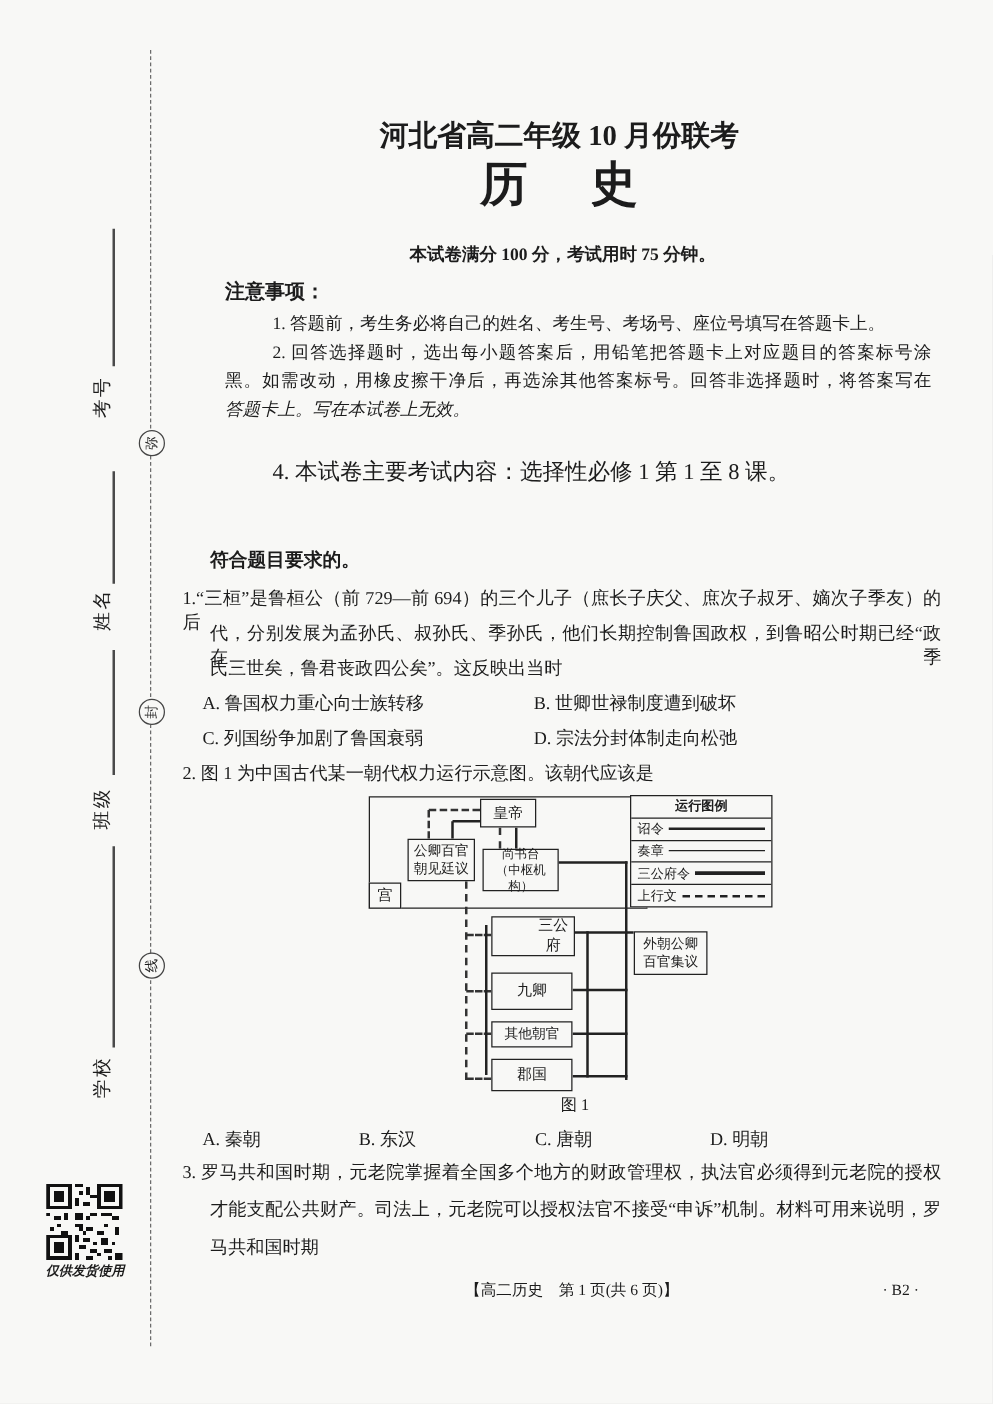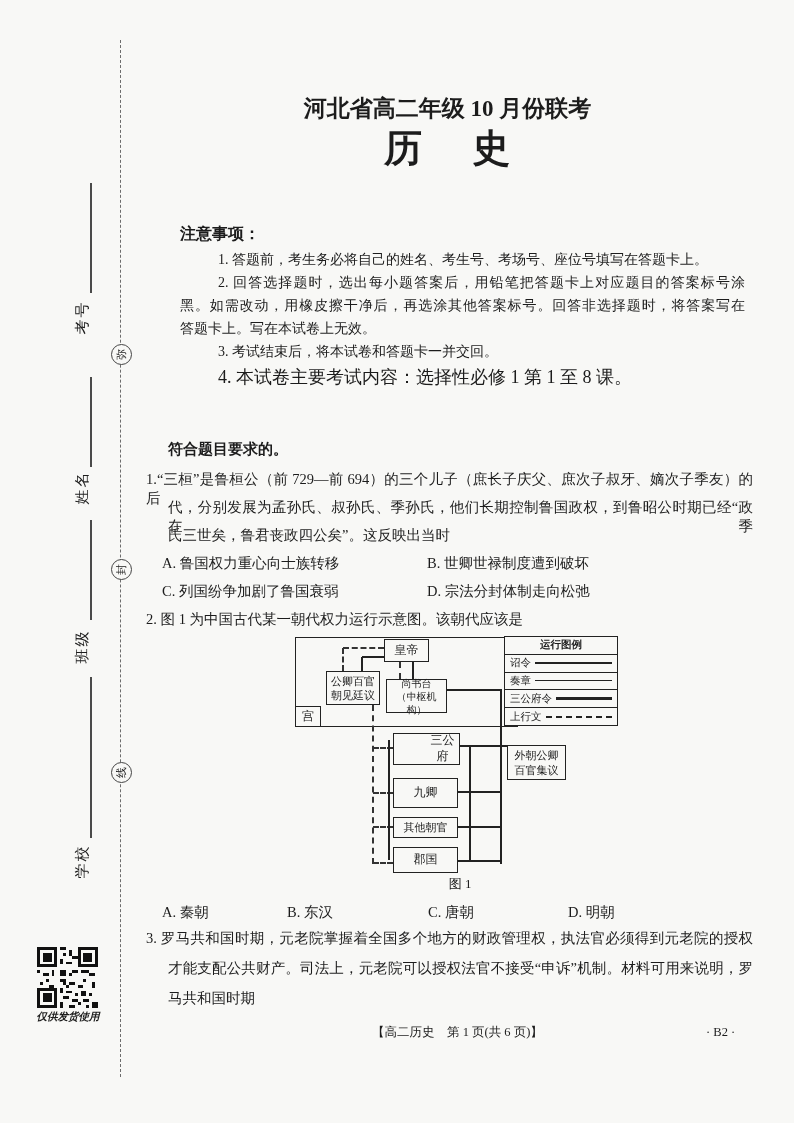--- a/index.html
+++ b/index.html
@@ -67,27 +67,27 @@
       <rect x="16" y="2" width="3" height="3" fill="#111"></rect>
     <rect x="0" y="14" width="7" height="7" fill="#111"></rect>
       <rect x="1" y="15" width="5" height="5" fill="#f8f8f6"></rect>
       <rect x="2" y="16" width="3" height="3" fill="#111"></rect>
     <path fill="#111" d="M8 0h2v1H8z M11 1h1v2h-1z M9 2h1v1H9z M12 3h2v1h-2z M8 4h1v2H8z M10 5h2v1h-2z M0 8h1v1H0z M2 9h2v1H2z M5 8h1v2H5z M8 8h2v2H8z M11 9h1v1h-1z M13 8h1v1h-1z M15 8h2v1h-2z M18 9h2v1h-2z M16 11h1v1h-1z M19 12h1v2h-1z M14 13h2v1h-2z M9 11h1v2H9z M11 12h2v1h-2z M8 14h1v2H8z M10 15h2v1h-2z M13 16h1v1h-1z M15 15h2v2h-2z M18 16h1v1h-1z M9 17h2v1H9z M12 18h2v1h-2z M16 18h2v1h-2z M8 19h1v2H8z M11 20h2v1h-2z M14 19h1v1h-1z M19 19h2v2h-2z M17 20h1v1h-1z M12 8h1v1h-1z M17 8h1v1h-1z M8 11h1v1H8z M10 13h1v1h-1z M3 11h1v1H3z M1 12h1v1H1z M4 13h2v1H4z"></path>
   </svg>
   <div class="qrcap">仅供发货使用</div>
 
   <div class="t b ctr" style="left:140px;top:94px;width:615px;font-size:23px;">河北省高二年级 10 月份联考</div>
   <div class="t b ctr" style="left:140px;top:124px;width:620px;font-size:38px;letter-spacing:6px;">历　史</div>
+  <div class="t b ctr" style="left:140px;top:196px;width:620px;font-size:14px;">本试卷满分 100 分，考试用时 75 分钟。</div>
 
   <div class="t b" style="left:180px;top:224px;font-size:16px;">注意事项：</div>
   <div class="t" style="left:218px;top:251px;font-size:14px;">1. 答题前，考生务必将自己的姓名、考生号、考场号、座位号填写在答题卡上。</div>
   <div class="t just" style="left:218px;top:274px;width:527px;font-size:14px;">2. 回答选择题时，选出每小题答案后，用铅笔把答题卡上对应题目的答案标号涂</div>
   <div class="t just" style="left:180px;top:297px;width:565px;font-size:14px;">黑。如需改动，用橡皮擦干净后，再选涂其他答案标号。回答非选择题时，将答案写在</div>
-  <div class="t" style="left:180px;top:320px;font-size:14px;">答题卡上。写在本试卷上无效。</div>
-  <div class="t" style="left:218px;top:343px;font-size:14px;">3. 考试结束后，将本试卷和答题卡一并交回。</div>
+  <div class="t" style="left:180px;top:320px;font-size:14px;font-style:italic;">答题卡上。写在本试卷上无效。</div>
   <div class="t" style="left:218px;top:366px;font-size:18px;">4. 本试卷主要考试内容：选择性必修 1 第 1 至 8 课。</div>
 
   <div class="t b" style="left:168px;top:440px;font-size:15px;">符合题目要求的。</div>
 
   <div class="t just" style="left:146px;top:470px;width:607px;font-size:14.5px;">1.“三桓”是鲁桓公（前 729—前 694）的三个儿子（庶长子庆父、庶次子叔牙、嫡次子季友）的后</div>
   <div class="t just" style="left:168px;top:498px;width:585px;font-size:14.5px;">代，分别发展为孟孙氏、叔孙氏、季孙氏，他们长期控制鲁国政权，到鲁昭公时期已经“政在季</div>
   <div class="t" style="left:168px;top:526px;font-size:14.5px;">氏三世矣，鲁君丧政四公矣”。这反映出当时</div>
   <div class="t" style="left:162px;top:554px;font-size:14.5px;">A. 鲁国权力重心向士族转移</div>
   <div class="t" style="left:427px;top:554px;font-size:14.5px;">B. 世卿世禄制度遭到破坏</div>
   <div class="t" style="left:162px;top:582px;font-size:14.5px;">C. 列国纷争加剧了鲁国衰弱</div>

